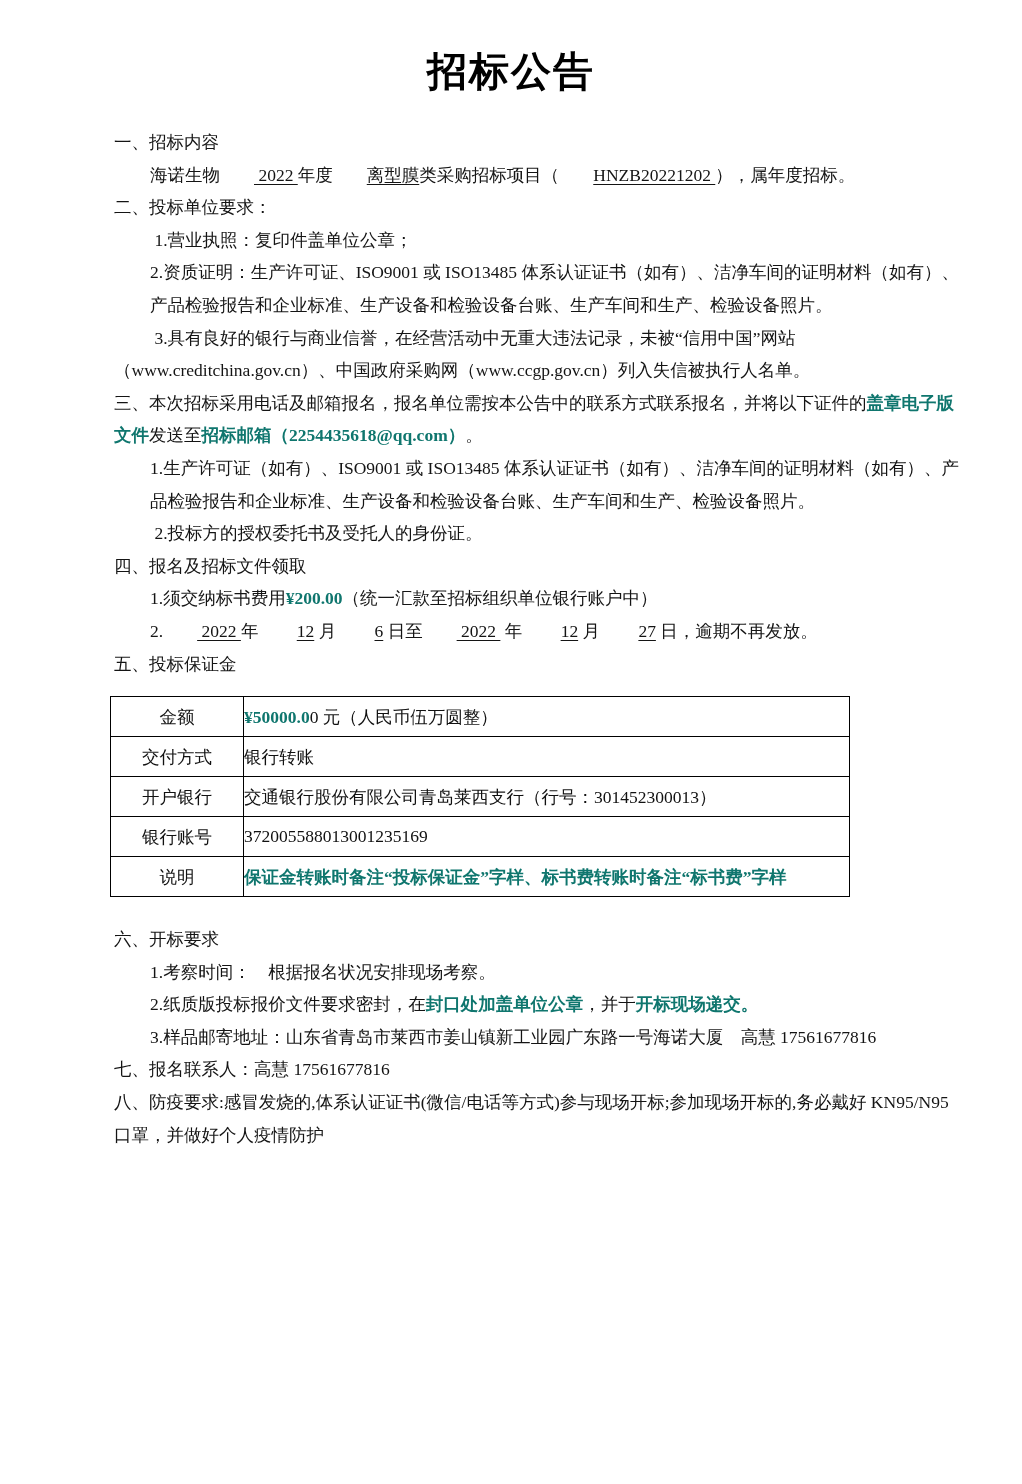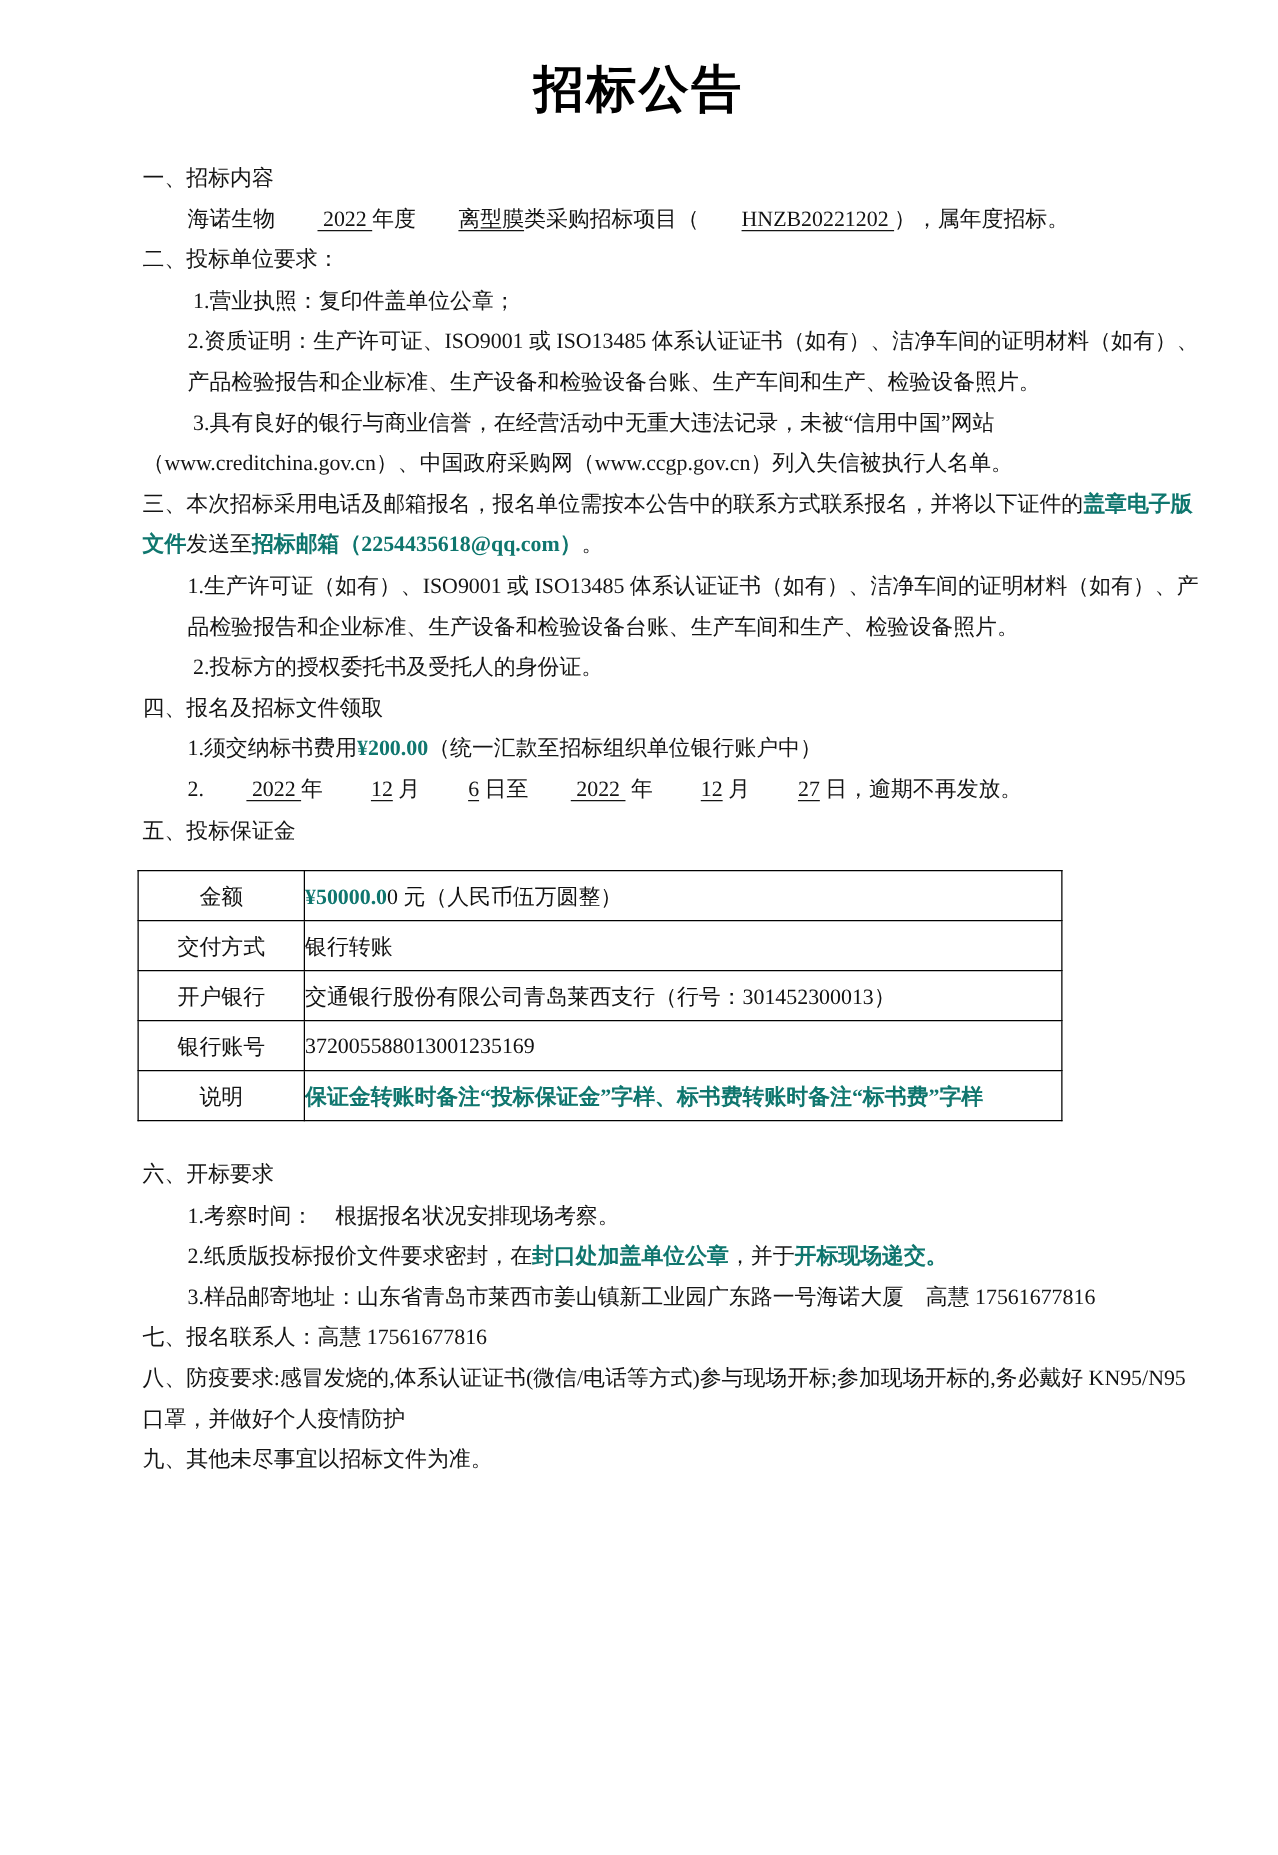--- a/index.html
+++ b/index.html
@@ -127,19 +127,18 @@
   </table>
 
   <div class="body-block body-bottom" id="body-bottom">
       <div class="line indent-0"><span>六、开标要求</span></div>
       <div class="line indent-1"><span>1.考察时间：　根据报名状况安排现场考察。</span></div>
       <div class="line indent-1"><span>2.纸质版投标报价文件要求密封，在</span><span class="b">封口处加盖单位公章</span><span>，并于</span><span class="b">开标现场递交。</span></div>
       <div class="line indent-1"><span>3.样品邮寄地址：山东省青岛市莱西市姜山镇新工业园广东路一号海诺大厦　高慧 17561677816</span></div>
       <div class="line indent-0"><span>七、报名联系人：高慧 17561677816</span></div>
       <div class="line indent-0"><span>八、防疫要求:感冒发烧的,体系认证证书(微信/电话等方式)参与现场开标;参加现场开标的,务必戴好 KN95/N95</span></div>
       <div class="line indent-0"><span>口罩，并做好个人疫情防护</span></div>
-      <div class="line indent-0"><span>九、其他未尽事宜以招标文件为准。</span></div>
     </div>
 
   <div class="signature">
     <div class="company-line">青岛海诺生物工程有限公司</div>
   </div>
 </div>
 
 </body></html>

